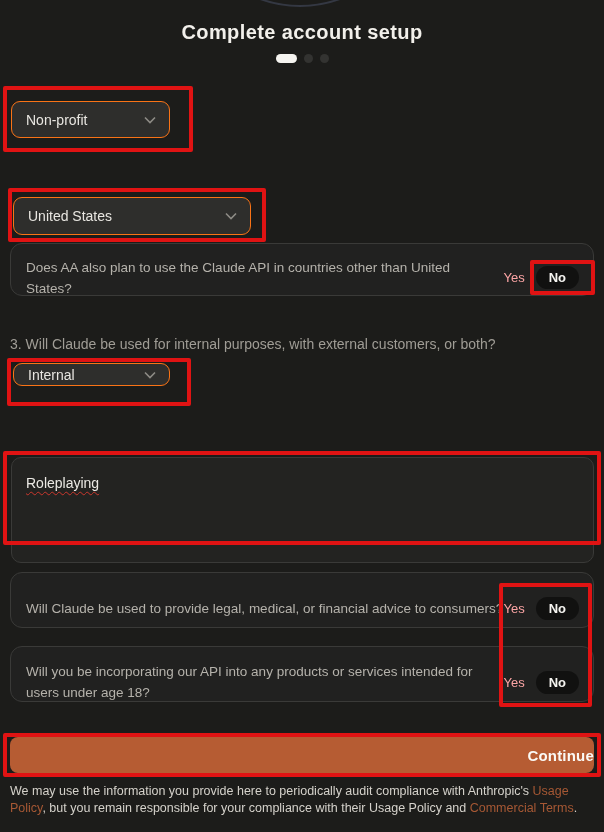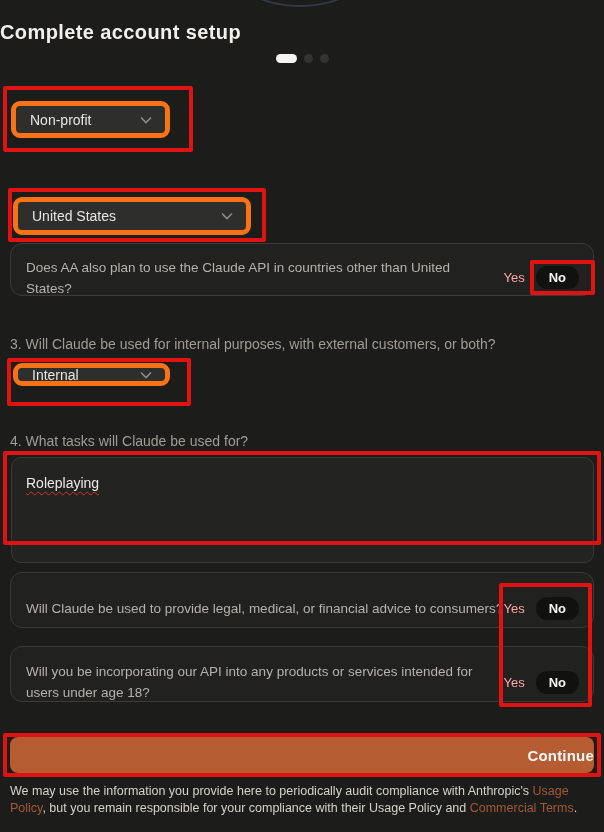--- a/index.html
+++ b/index.html
@@ -18,20 +18,21 @@
     position: absolute;
     left: 182px; top: -229px;
     width: 236px; height: 236px;
     border: 2px solid #343843;
     border-radius: 50%;
   }
 
   .page-title {
     position: absolute;
     top: 21px; left: 0; width: 604px;
+    text-align: center;
     color: #f2f0eb;
     font-size: 20px;
     font-weight: bold;
     letter-spacing: 0.4px;
   }
 
   .dots {
     position: absolute;
     top: 54px; left: 0; width: 604px;
     display: flex; justify-content: center; align-items: center;
@@ -63,21 +64,21 @@
   #annot-q2 { left: 8px;   top: 188px; width: 258px; height: 54px; }
   #annot-no1 { left: 530px; top: 260px; width: 65px;  height: 35px; }
   #annot-q3 { left: 7px;   top: 358px; width: 184px; height: 48px; }
   #annot-q4 { left: 3px;   top: 451px; width: 598px; height: 94px; }
   #annot-no23 { left: 499px; top: 583px; width: 93px; height: 124px; }
   #annot-continue { left: 3px; top: 733px; width: 598px; height: 44px; }
 
   .select {
     position: absolute;
     background: #2e2e2c;
-    border: 5px solid #f97316;
+    border: 1px solid #f97316;
     border-radius: 9px;
     display: flex; align-items: center; justify-content: space-between;
     padding: 0 13px 0 14px;
     color: #e8e6e1;
     font-size: 14px;
     cursor: pointer;
   }
   #q1-select { left: 11px; top: 101px; width: 159px; height: 37px; }
   #q2-select { left: 13px; top: 197px; width: 238px; height: 38px; }
   #q3-select { left: 13px; top: 363px; width: 157px; height: 23px; }
@@ -197,21 +198,20 @@
   </div>
 
   <div class="q-label" id="q3-label">3. Will Claude be used for internal purposes, with external customers, or both?</div>
   <div class="select" id="q3-select">
     <span>Internal</span>
     <svg class="chev" viewBox="0 0 12 8">
         <polyline points="1,1.5 6,6.5 11,1.5"></polyline>
       </svg>
   </div>
 
-  <div class="q-label" id="q4-label">4. What tasks will Claude be used for?</div>
   <div class="textarea">
     <span class="misspelled">Roleplaying</span>
   </div>
 
   <div class="card" id="card2">
     <div class="card-text">Will Claude be used to provide legal, medical, or financial advice to consumers?</div>
     <div class="toggle">
       <span class="opt-dim">Yes</span>
       <span class="opt-pill">No</span>
     </div>

